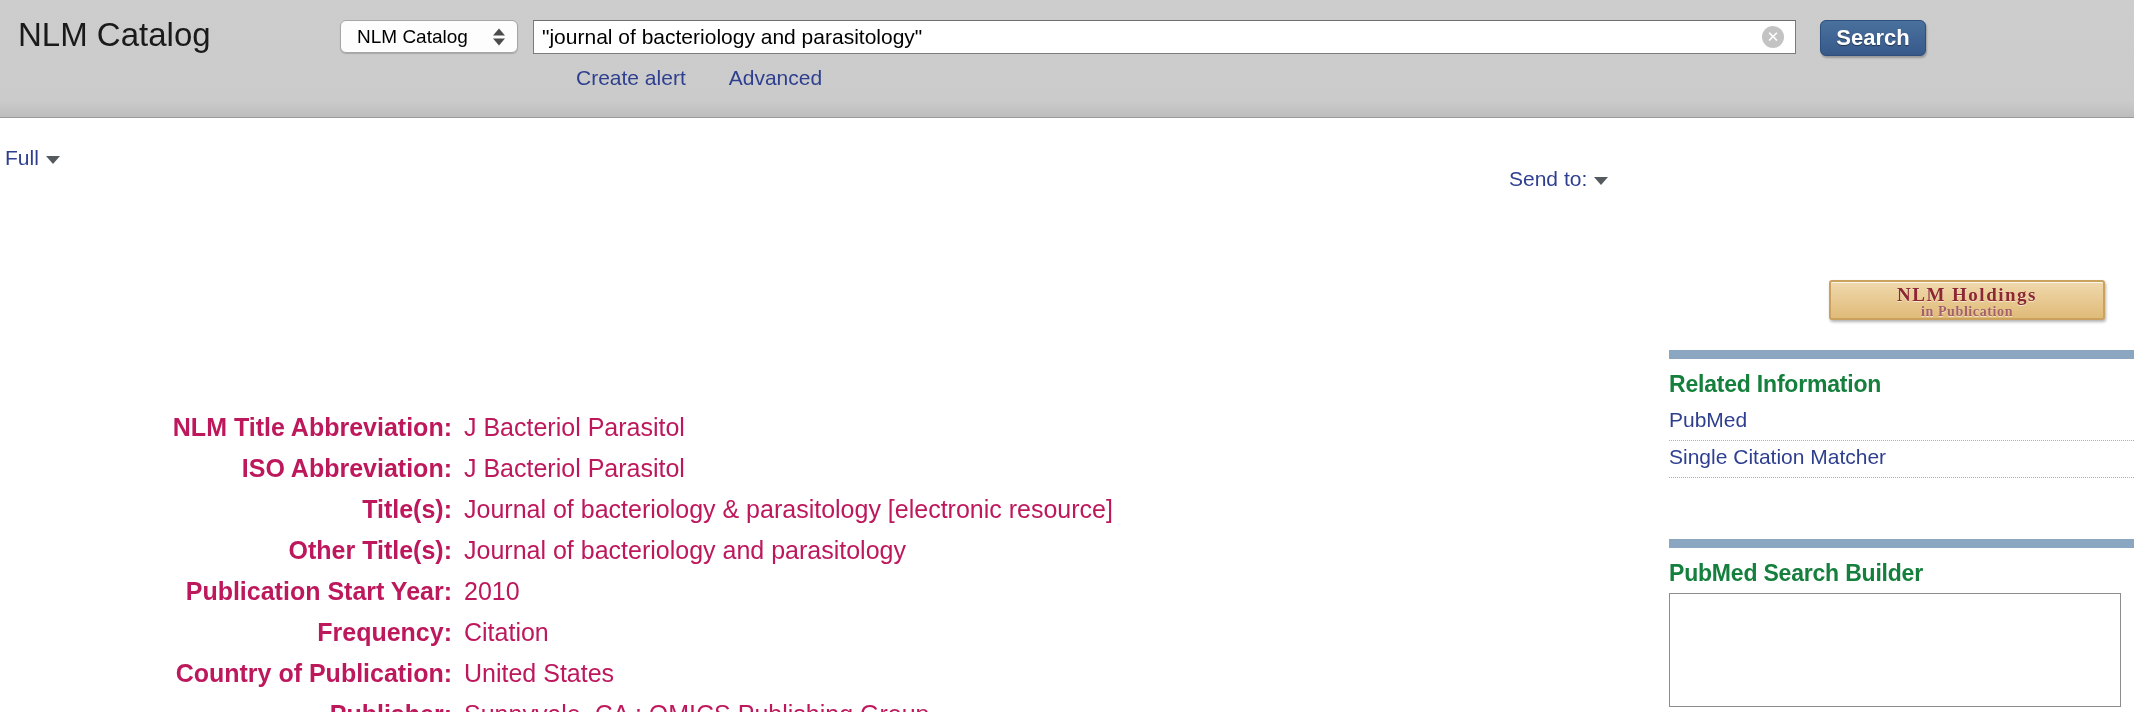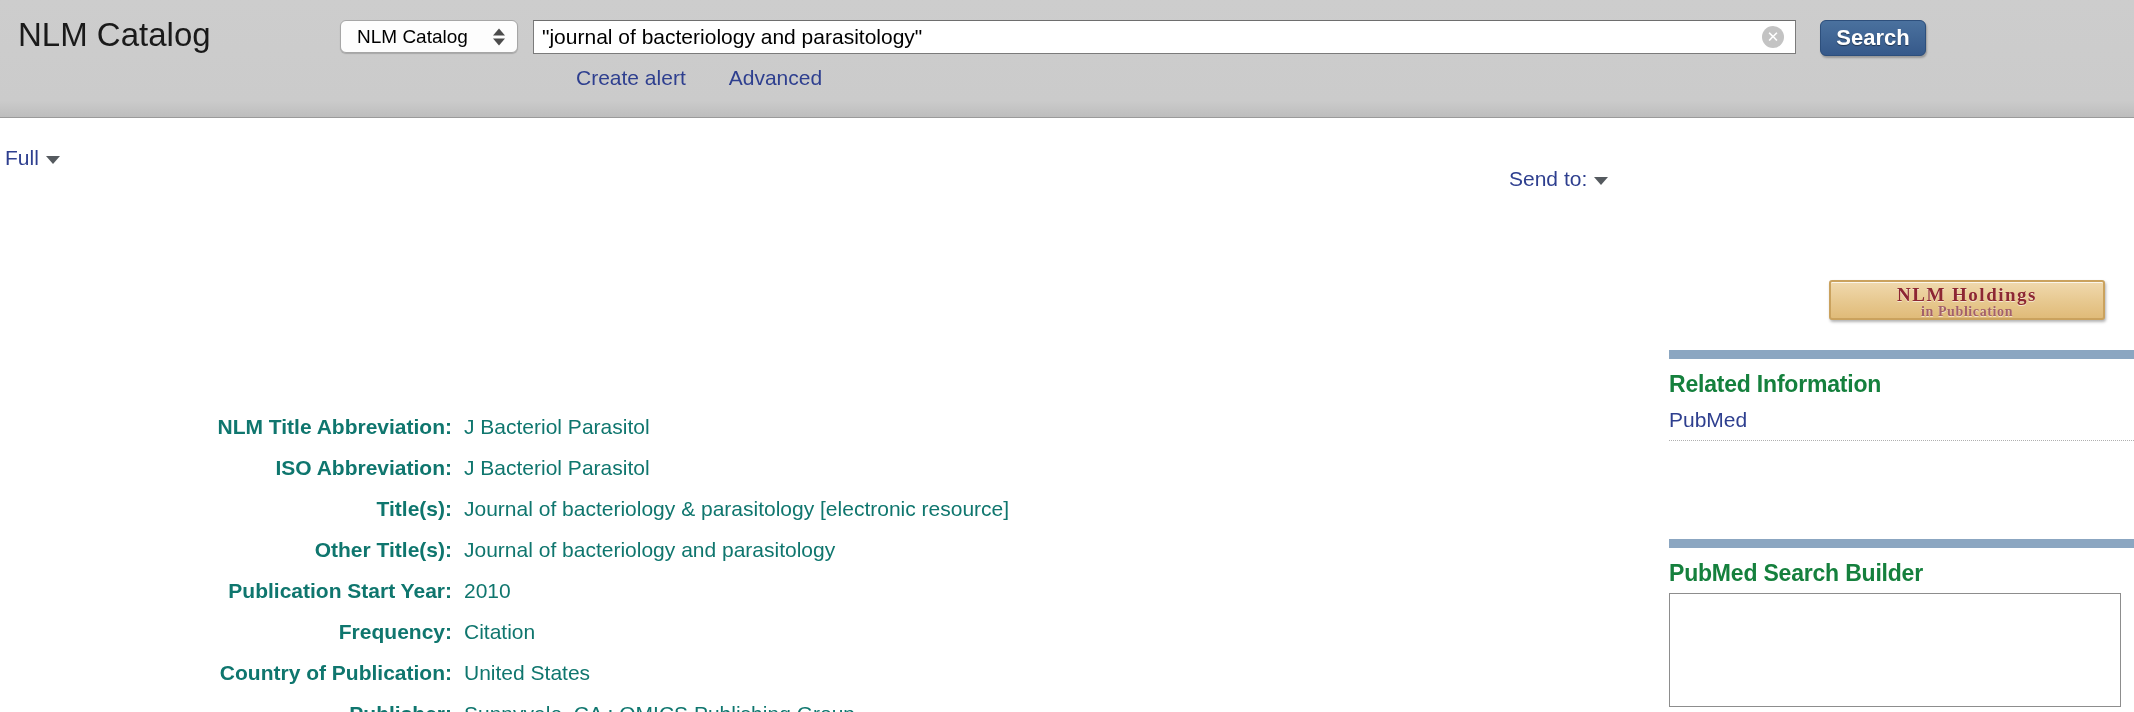--- a/index.html
+++ b/index.html
@@ -233,22 +233,22 @@
     color: #000;
     letter-spacing: -0.2px;
   }
   .record-table {
     position: absolute;
     left: 0;
     top: 294px;
     border-collapse: collapse;
   }
   .record-table td {
-    font-size: 21px;
-    color: #0f766e;
+    font-size: 25px;
+    color: #be185d;
     padding: 0;
     height: 41px;
     vertical-align: top;
     line-height: 30px;
     margin-left: 6px;
   }
   .record-table td.lbl {
     text-align: right;
     font-weight: bold;
     width: 452px;
@@ -397,20 +397,23 @@
 
   <div class="sidebar">
 
     <div class="portlet" style="top:232px;">
       <div class="portlet-bar"></div>
       <div class="portlet-title">Related Information</div>
       <ul class="link-list">
         <li>
           <a>PubMed</a>
         </li>
+        <li>
+          <a>Single Citation Matcher</a>
+        </li>
       </ul>
     </div>
 
     <div class="portlet" style="top:421px;border-radius:8px;">
       <div class="portlet-bar"></div>
       <div class="portlet-title">PubMed Search Builder</div>
       <textarea class="psb-textarea" style=""></textarea>
 
     </div>
 

